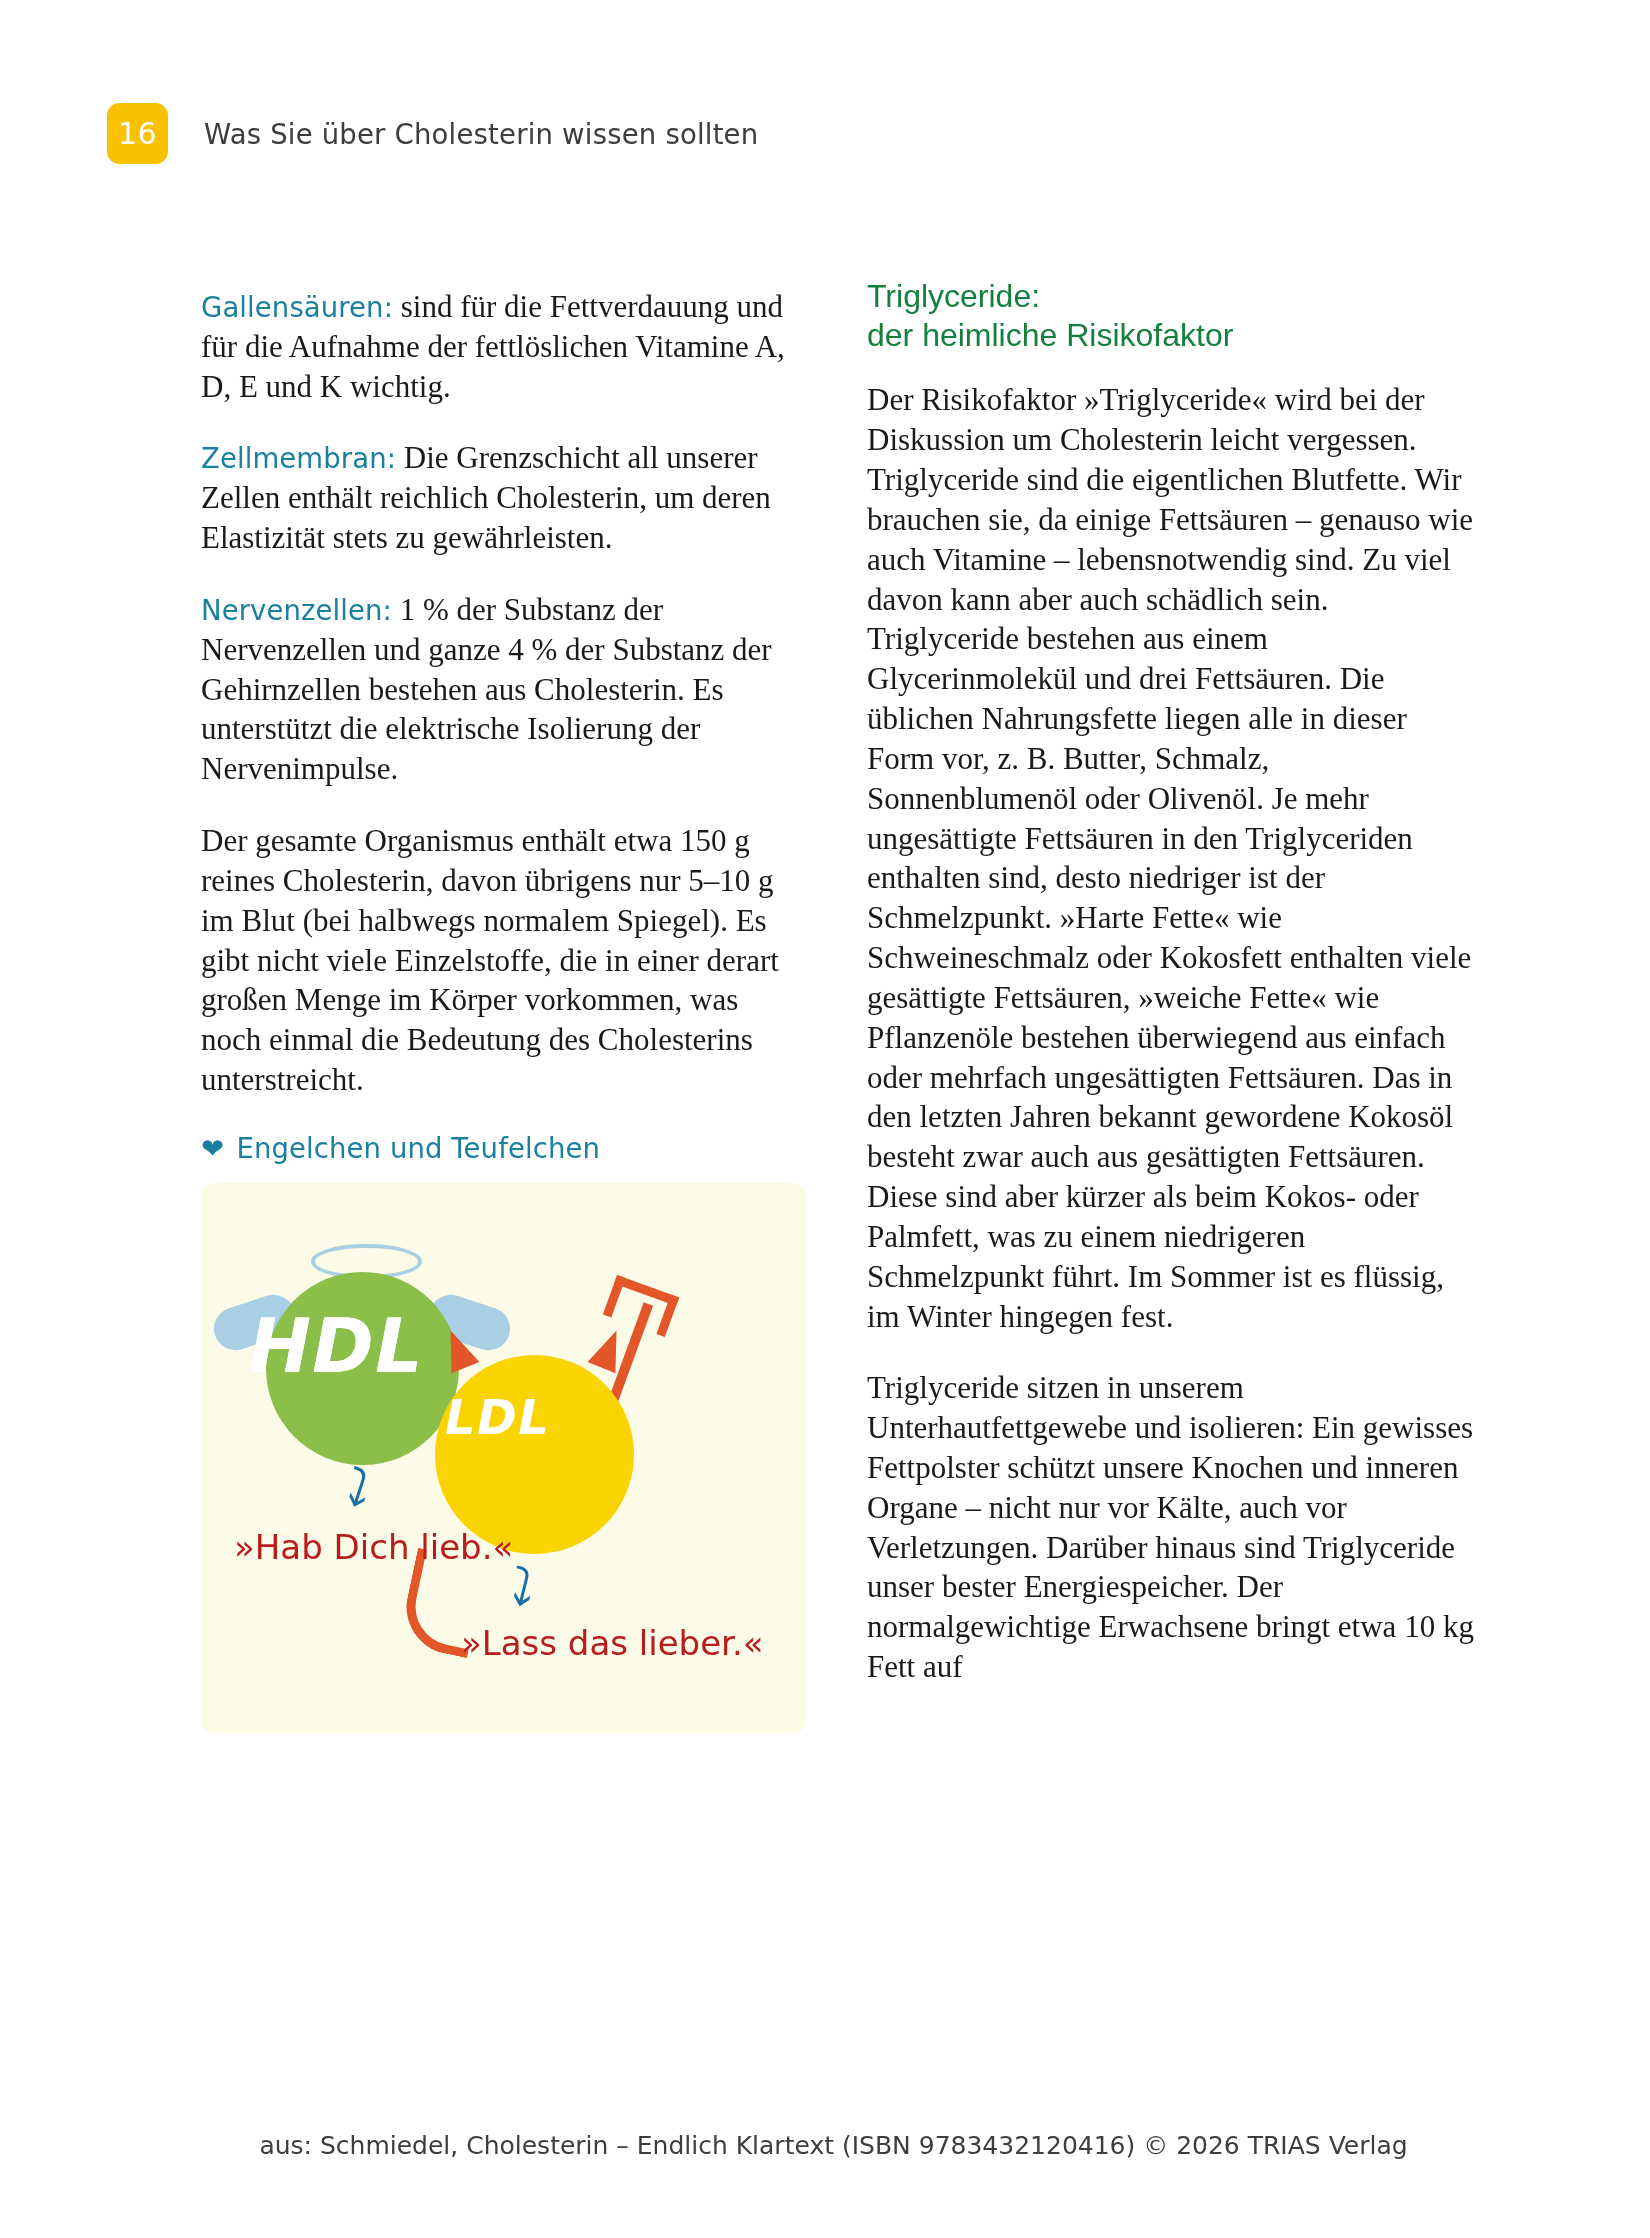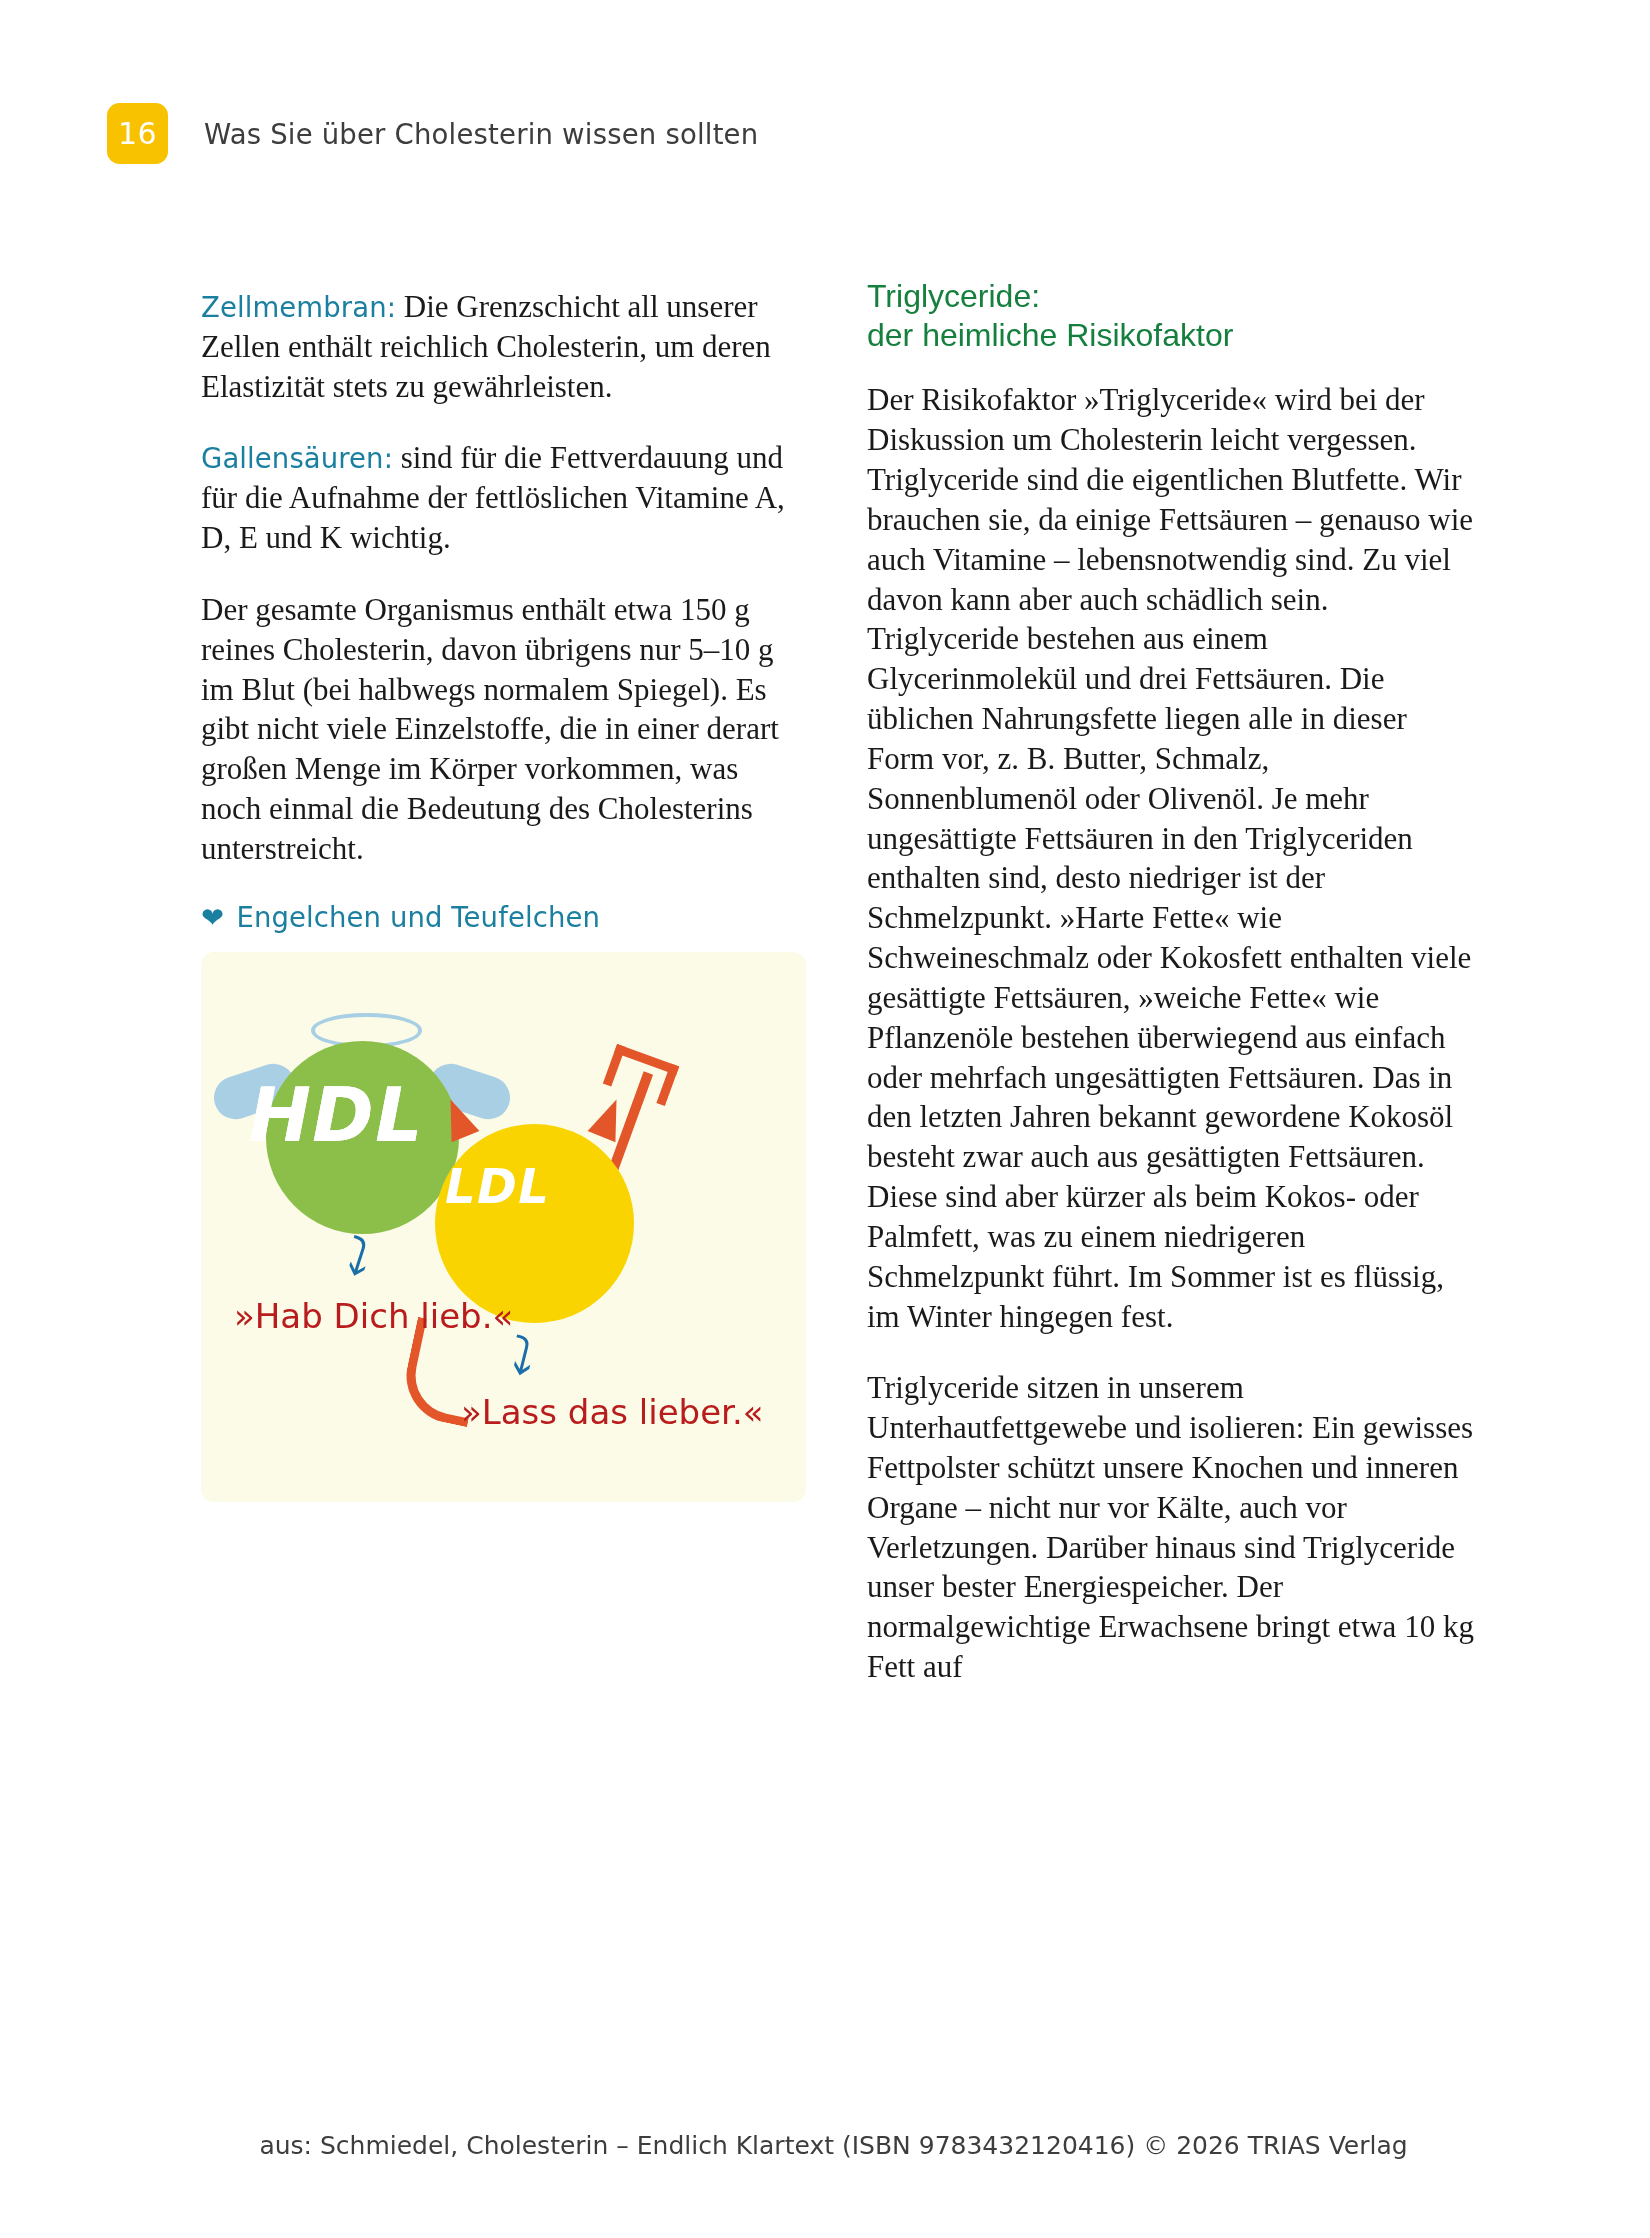--- a/index.html
+++ b/index.html
@@ -250,27 +250,30 @@
 <body>
 
 <div class="page-header">
   <div class="page-number-badge">16</div>
   <div class="header-title">Was Sie über Cholesterin wissen sollten</div>
 </div>
 
 <div class="col col-left">
 
   <p class="para">
+    <span class="lead">Gallensäuren:</span><span> sind für die Fettverdauung und für die Aufnahme der fettlöslichen Vitamine A, D, E und K wichtig.</span>
+  </p>
+
+  <p class="para">
     <span class="lead">Zellmembran:</span><span> Die Grenzschicht all unserer Zellen enthält reichlich Cholesterin, um deren Elastizität stets zu gewährleisten.</span>
   </p>
 
   <p class="para">
-    <span class="lead">Gallensäuren:</span><span> sind für die Fettverdauung und für die Aufnahme der fettlöslichen Vitamine A, D, E und K wichtig.</span>
+    <span class="lead">Nervenzellen:</span><span> 1 % der Substanz der Nervenzellen und ganze 4 % der Substanz der Gehirnzellen bestehen aus Cholesterin. Es unterstützt die elektrische Isolierung der Nervenimpulse.</span>
   </p>
-
 
   <p class="para">
     <span>Der gesamte Organismus enthält etwa 150 g reines Cholesterin, davon übrigens nur 5–10 g im Blut (bei halbwegs normalem Spiegel). Es gibt nicht viele Einzelstoffe, die in einer derart großen Menge im Körper vorkommen, was noch einmal die Bedeutung des Cholesterins unterstreicht.</span>
   </p>
 
   <div class="fig-caption">
     <span class="heart-icon">❤</span>
     <span class="fig-caption-text">Engelchen und Teufelchen</span>
   </div>
 

